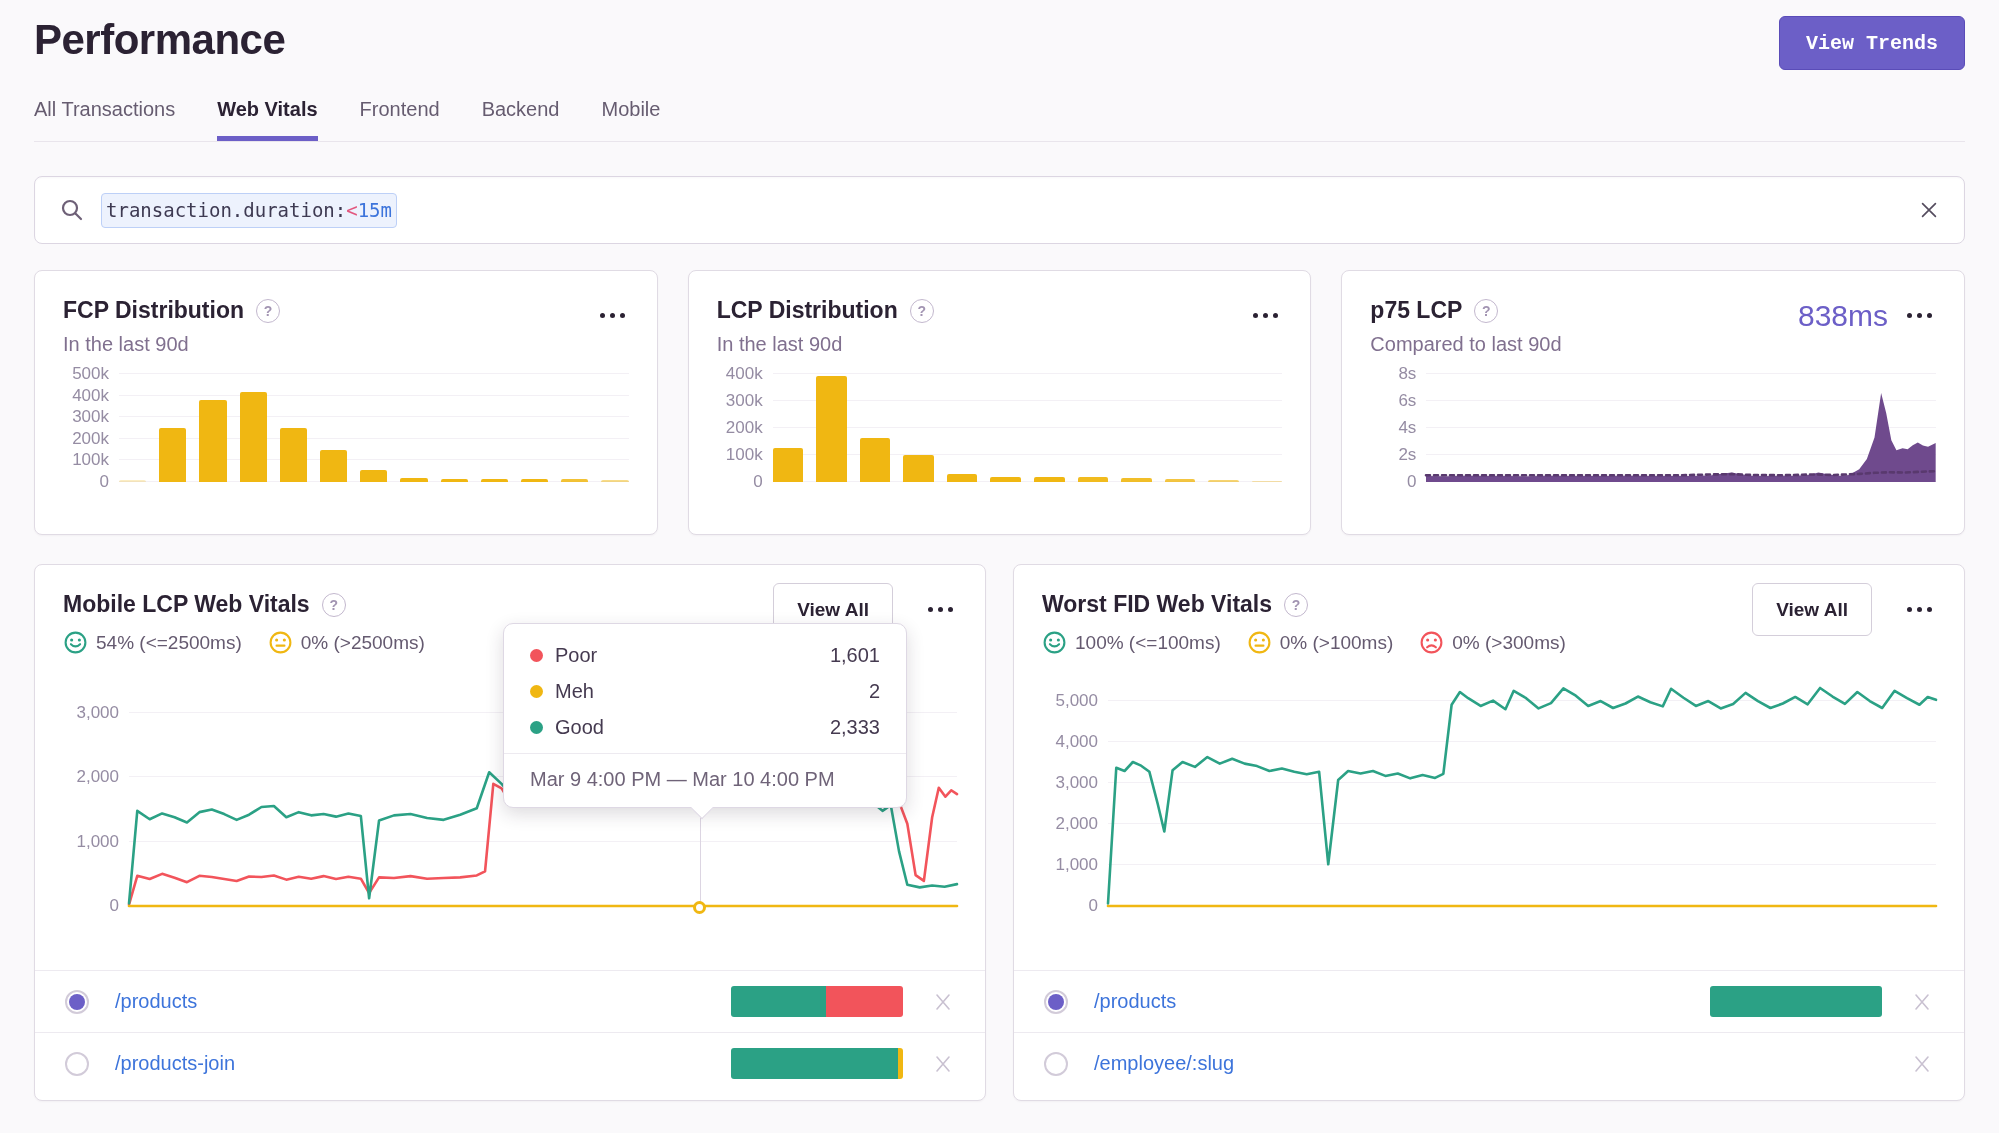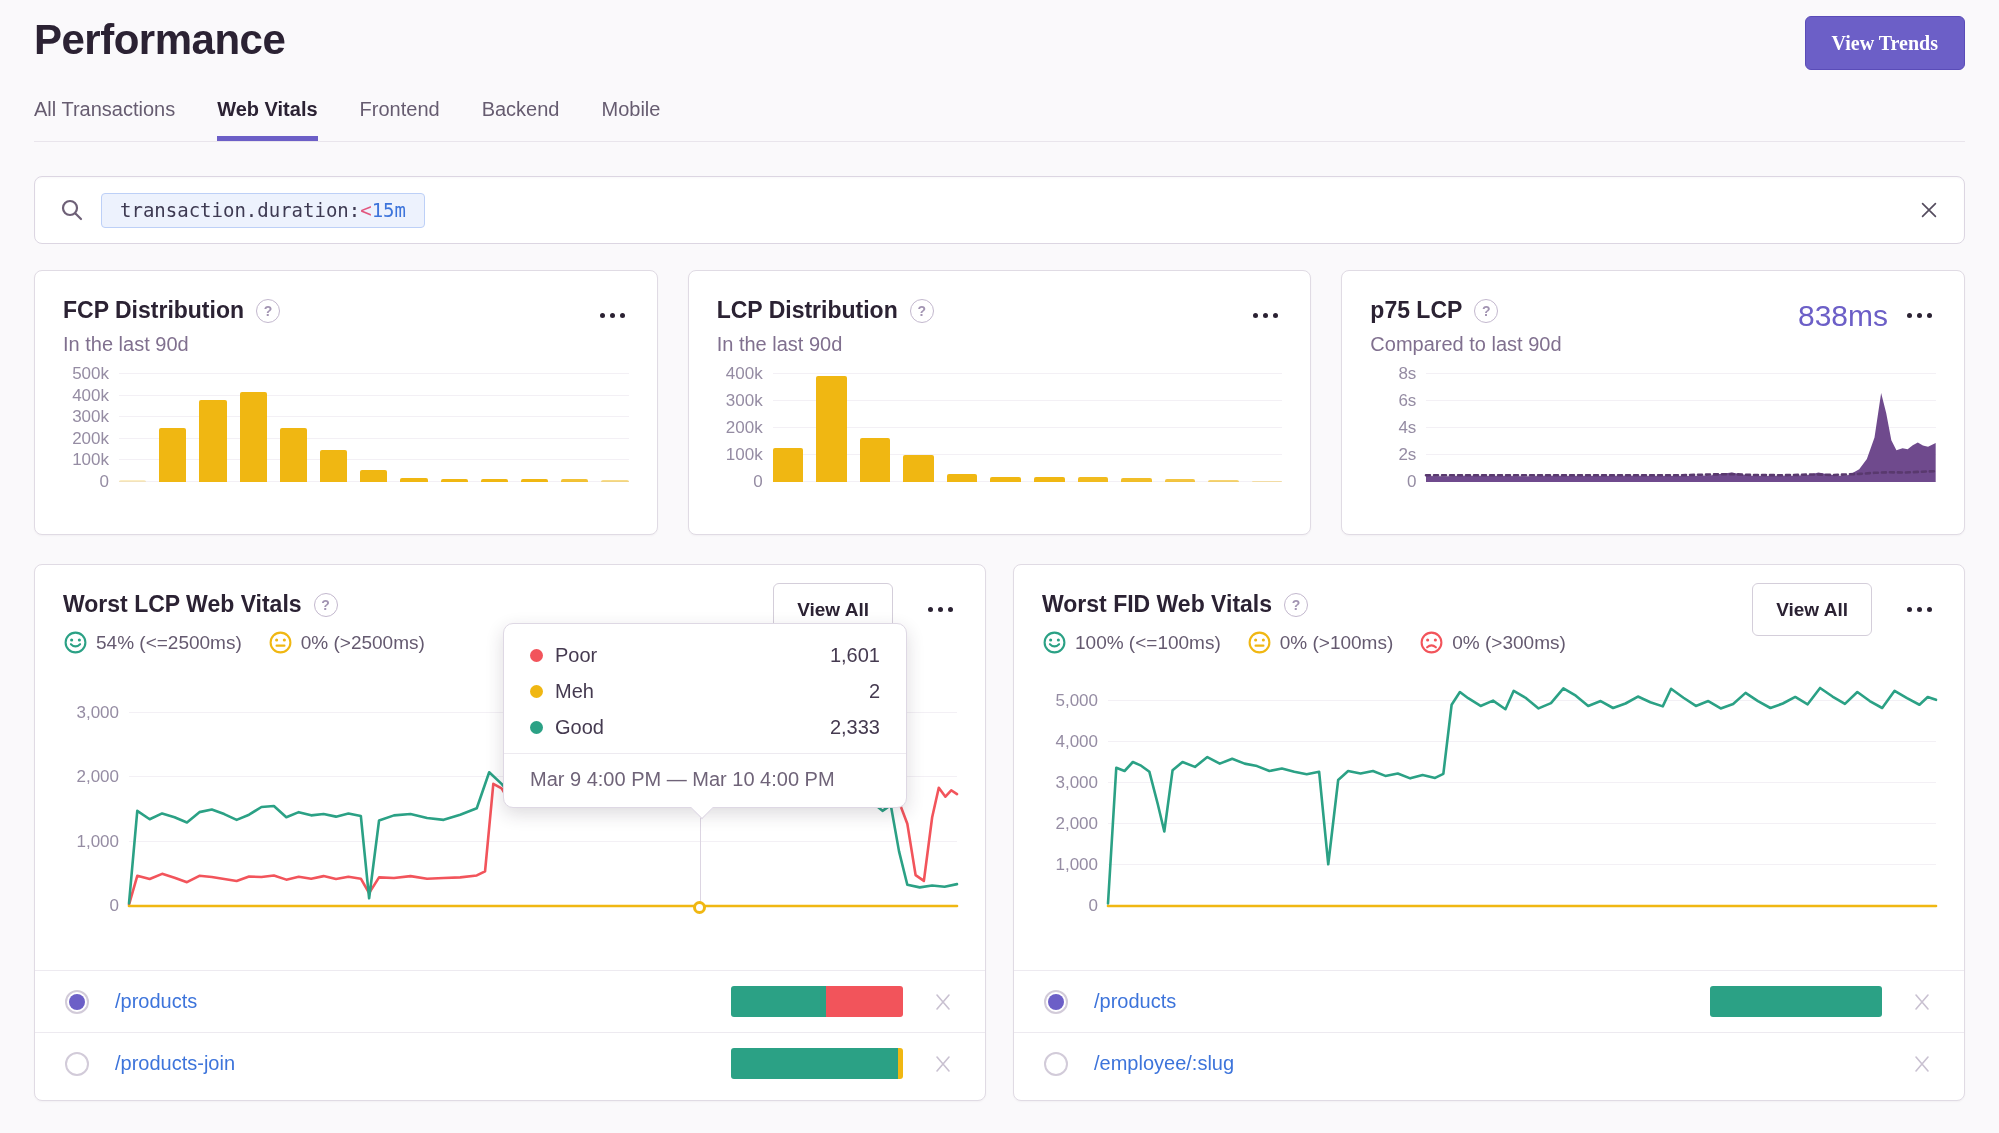--- a/index.html
+++ b/index.html
@@ -11,37 +11,37 @@
   }
   .page { padding: 0 34px; }
 
   
   header { padding-top: 16px; border-bottom: 1px solid #E9E5EC; }
   .header-row { display: flex; align-items: flex-start; justify-content: space-between; }
   h1 { font-size: 42px; font-weight: 800; letter-spacing: -0.5px; color: #2B2233; }
   .btn-primary {
     background: #6C5FC7; color: #fff; border: 1px solid #5a4cb8; border-radius: 6px;
     font-size: 20px; font-weight: 700; height: 54px; padding: 0 26px; cursor: pointer;
-    font-family: Liberation Serif, serif;
+    font-family: Liberation Mono, monospace;
   }
   nav.tabs { display: flex; gap: 42px; margin-top: 28px; }
   .tab {
     font-size: 20px; color: #665C70; text-decoration: none; padding-bottom: 15px;
     border-bottom: 5px solid transparent; cursor: pointer;
   }
   .tab.active { color: #2B2233; font-weight: 700; border-bottom-color: #6C5FC7; }
 
   
   .searchbar {
     margin-top: 34px; height: 68px; background: #fff; border: 1px solid #DCD6E2;
     border-radius: 8px; display: flex; align-items: center; padding: 0 24px;
     box-shadow: inset 0 1px 2px rgba(43,34,51,0.03);
   }
   .search-token {
-    margin-left: 16px; display: inline-flex; padding: 5px 18px 6px;
+    margin-left: 16px; display: inline-flex; padding: 5px 4px 6px;
     background: #EDF2FD; border: 1px solid #BDD0F7; border-radius: 4px;
     font-family: "DejaVu Sans Mono", monospace; font-size: 19px; color: #3E3A52;
   }
   .search-token .op { color: #E2567E; }
   .search-token .val { color: #3D74DB; }
   .search-clear { margin-left: auto; cursor: pointer; display: flex; }
 
   
   .row1 { display: flex; gap: 30px; margin-top: 26px; }
   .row2 { display: flex; gap: 27px; margin-top: 29px; }
@@ -313,21 +313,21 @@
         </div>
       </div>
 
     </section>
 
     <section class="row2">
 
       <div class="card card-lg">
         <div class="card-head">
           <div class="card-title-row">
-            <span class="card-title">Worst LCP Web Vitals</span>
+            <span class="card-title">Mobile LCP Web Vitals</span>
             <span class="help"></span>
           </div>
         </div>
         <div class="stats" id="lcp-stats">
             <span class="stat">
               <svg width="25" height="25" viewBox="0 0 24 24">
                 <circle cx="12" cy="12" r="9.5" fill="none" stroke="#2BA185" stroke-width="2"></circle>
                 <circle cx="8.3" cy="9.6" r="1.5" fill="#2BA185"></circle>
                 <circle cx="15.7" cy="9.6" r="1.5" fill="#2BA185"></circle>
                 <path d="M7.6 13.6 Q12 17.8 16.4 13.6" fill="none" stroke="#2BA185" stroke-width="2" stroke-linecap="round"></path>

